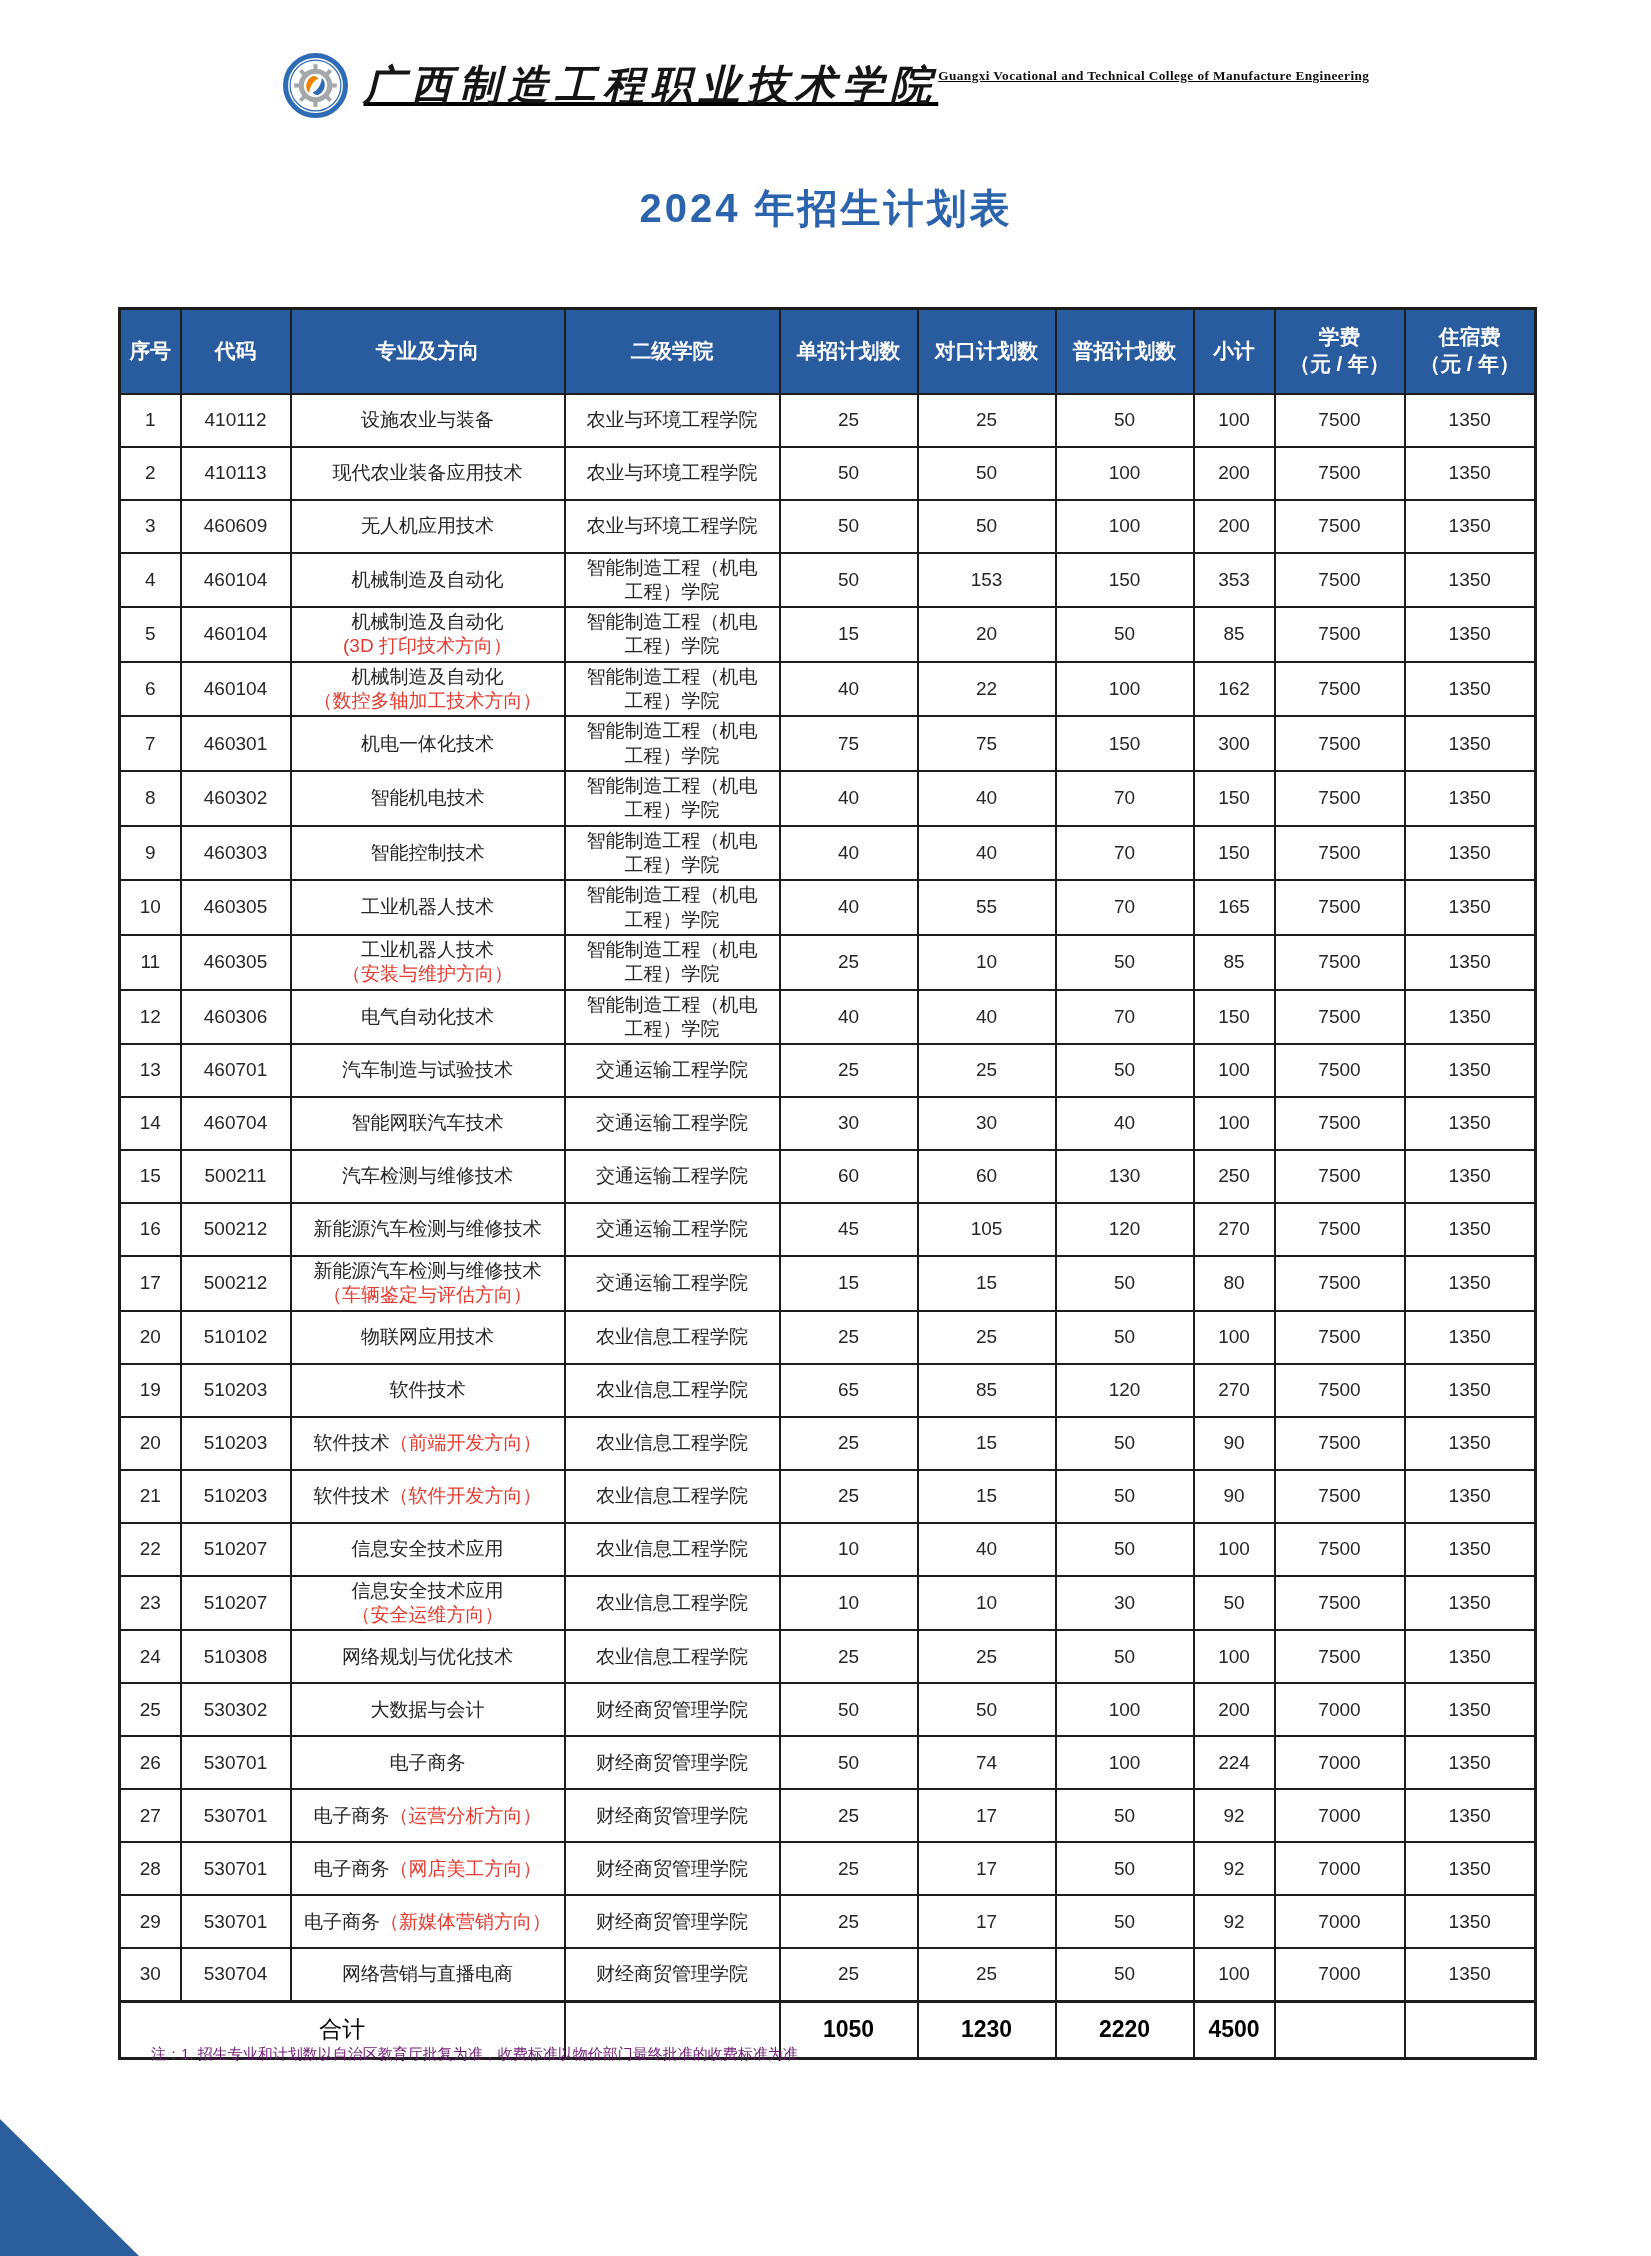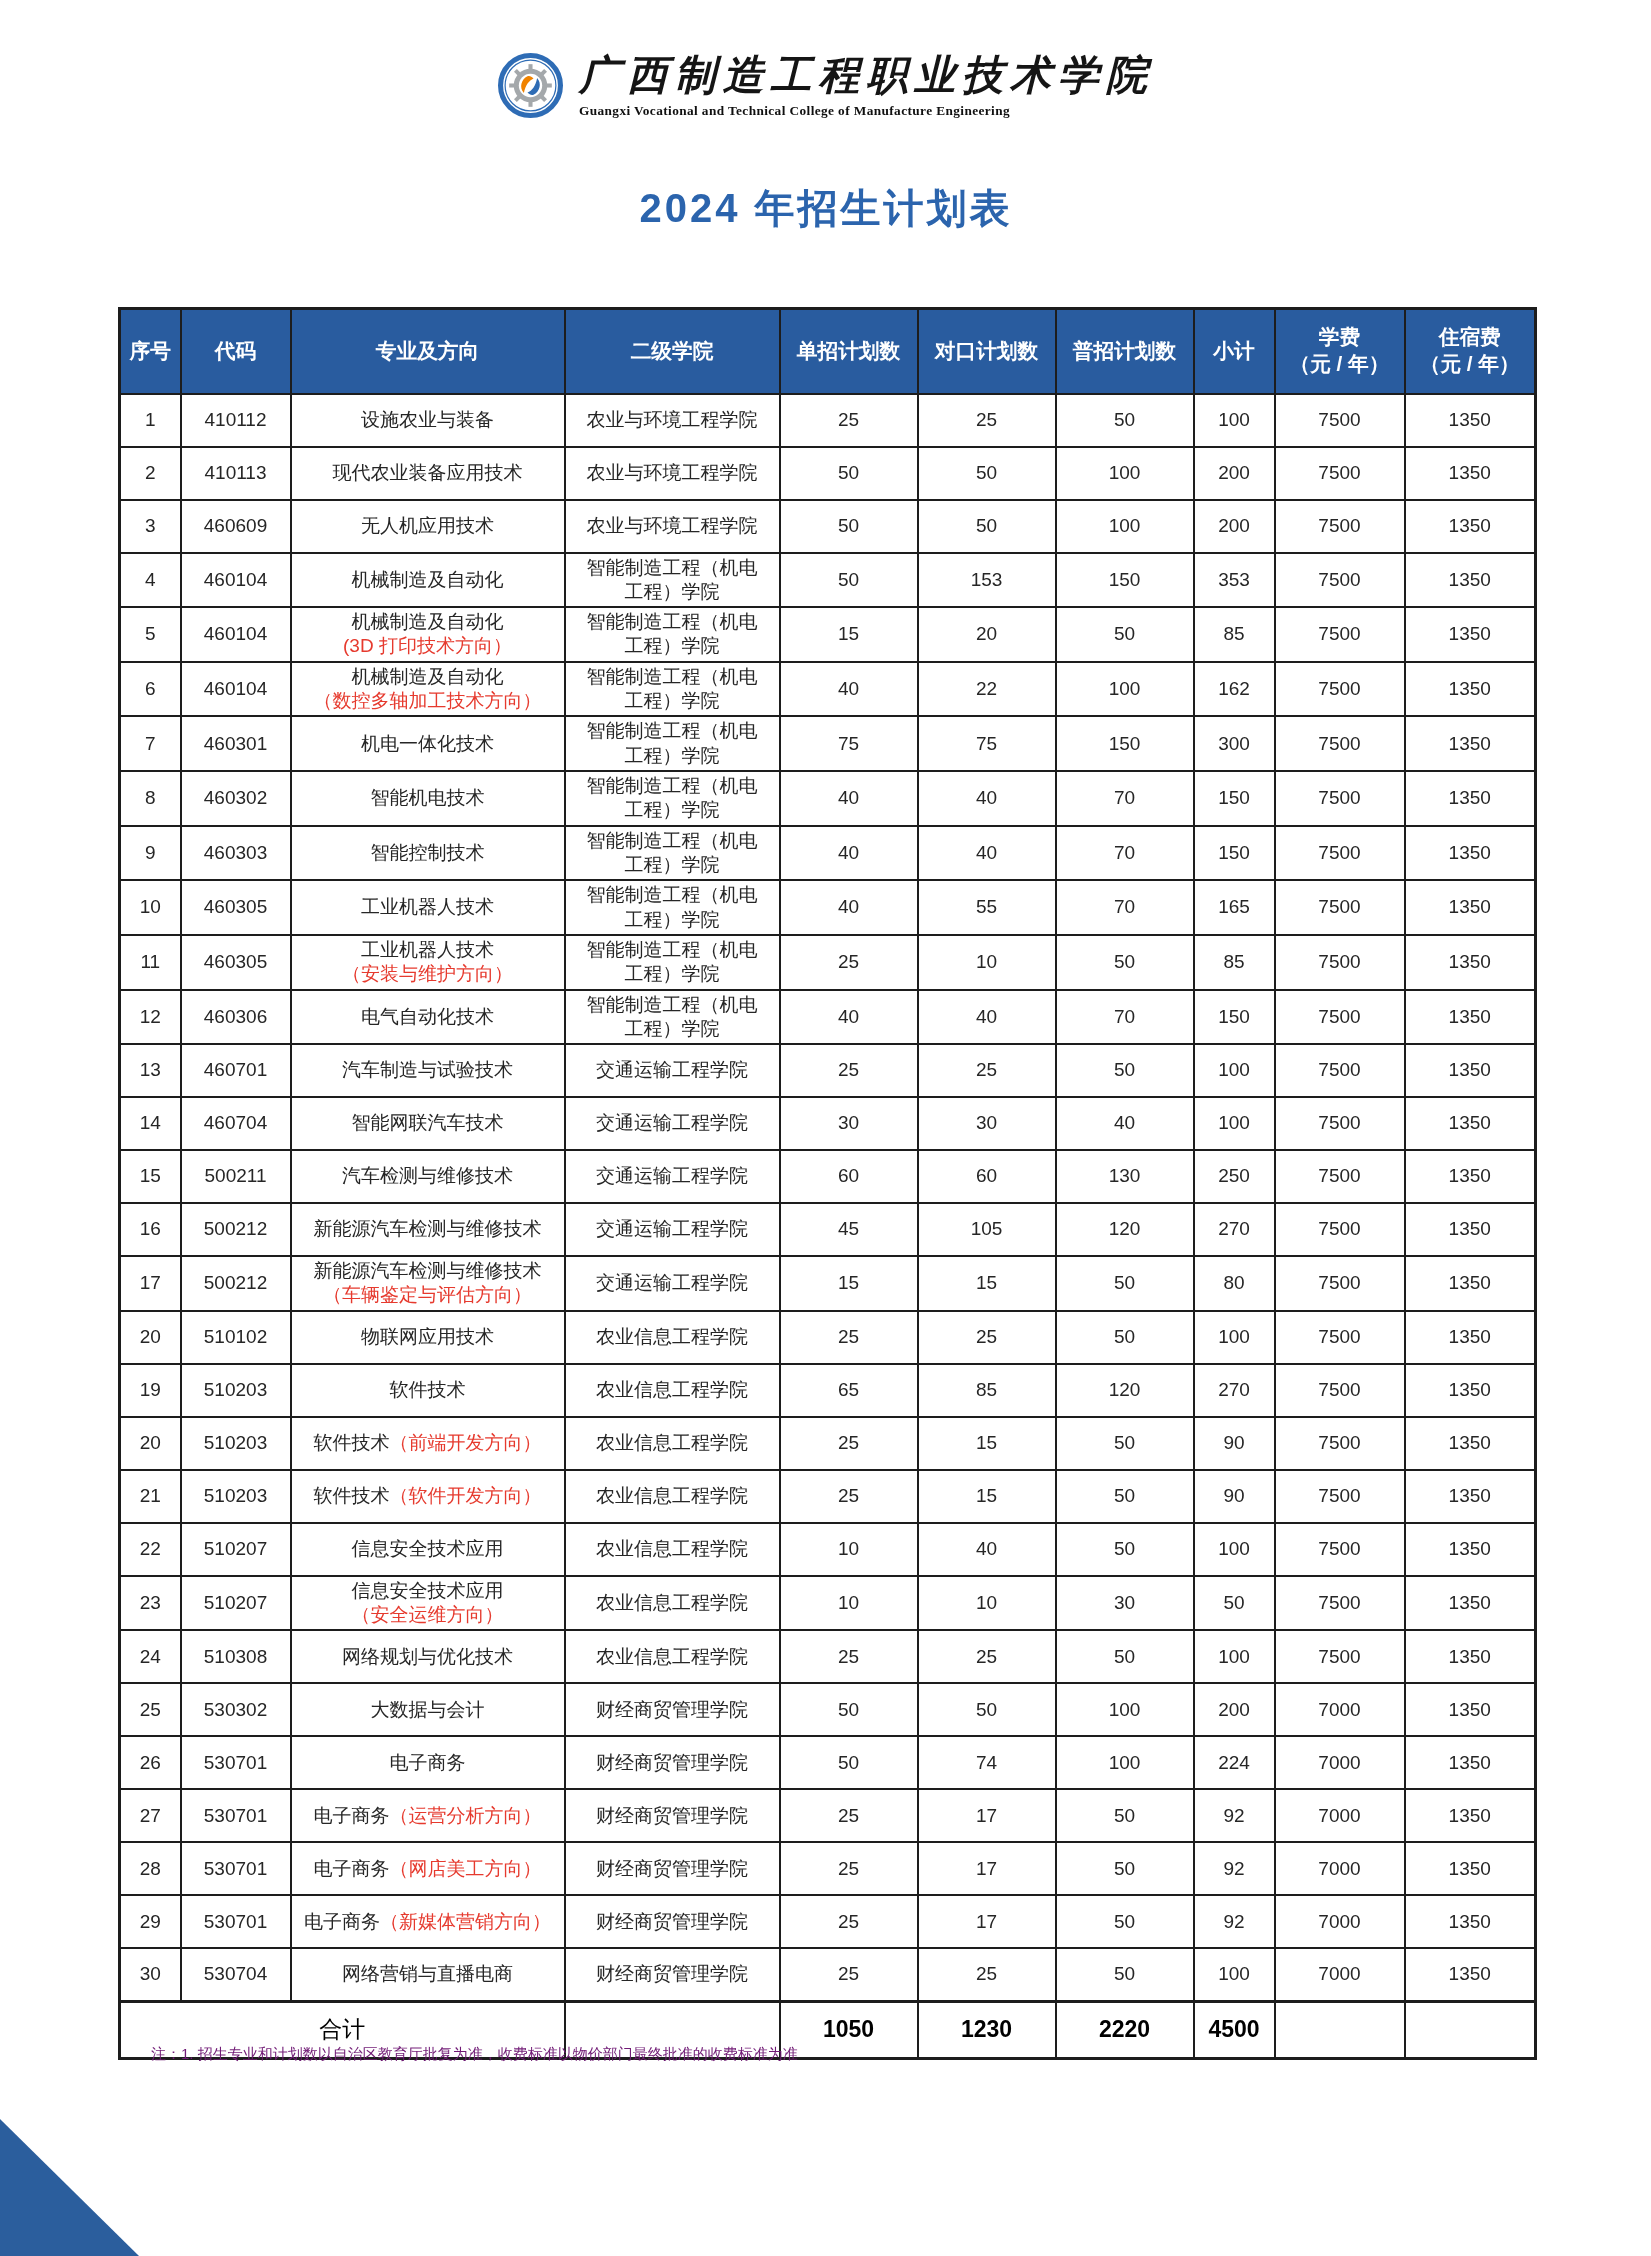--- a/index.html
+++ b/index.html
@@ -3,21 +3,21 @@
 <meta charset="utf-8">
 <style>
   html,body{margin:0;padding:0;}
   body{
     width:1652px;height:2257px;position:relative;background:#ffffff;
     font-family:"Liberation Sans", sans-serif;overflow:hidden;
   }
   
   .brand{position:absolute;top:53px;left:0;right:0;display:flex;justify-content:center;align-items:center;gap:15.8px;}
   .logo{width:65px;height:65px;flex:0 0 auto;}
-  .brand-text{display:flex;flex-direction:column;align-items:flex-start;}
+  .brand-text{display:flex;flex-direction:row;align-items:flex-start;text-decoration:underline;}
   .cn-name{
     font-size:41px;font-weight:700;color:#151515;letter-spacing:6.9px;
     font-family:"Liberation Serif", serif;font-style:italic;line-height:1.1;white-space:nowrap;
   }
   .en-name{
     font-size:13.3px;font-weight:700;color:#101010;margin-top:4.9px;letter-spacing:0.4px;
     font-family:"Liberation Serif", serif;white-space:nowrap;
   }
   
   .page-title{

